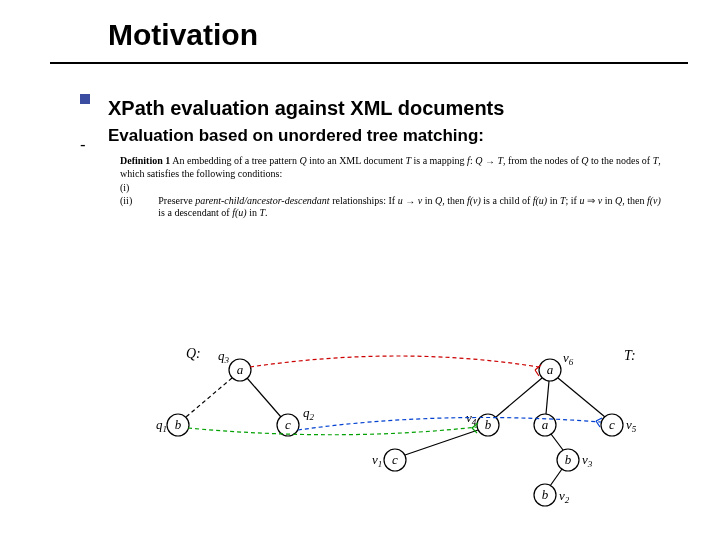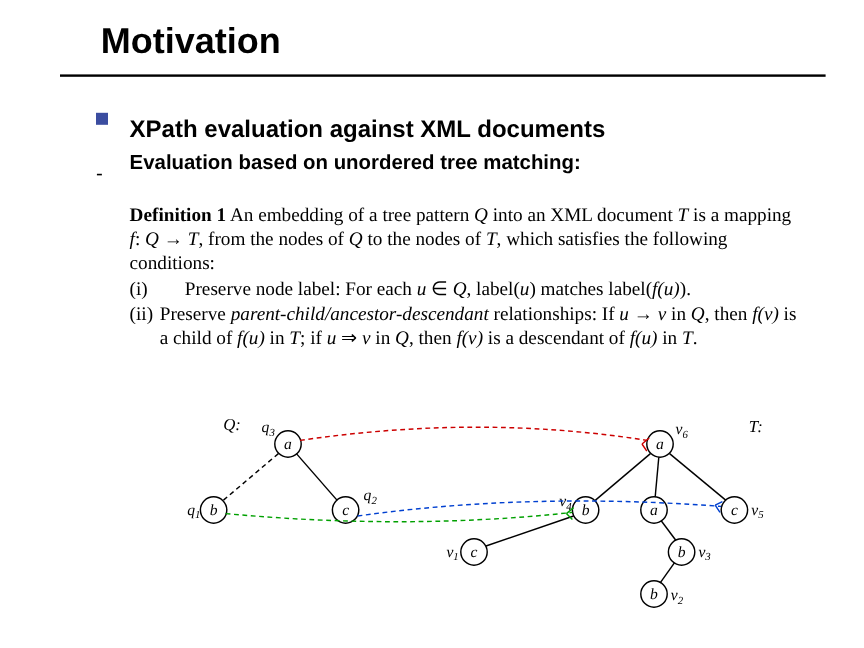--- a/index.html
+++ b/index.html
@@ -11,20 +11,21 @@
     font-family: Georgia, "Times New Roman", serif;
     color: #000;
     position: relative;
     overflow: hidden;
   }
   .title {
     font-family: Verdana, Arial, sans-serif;
     font-weight: bold;
     font-size: 30px;
     padding: 18px 0 0 84px;
+    margin-left: 24px;
   }
   .title-rule {
     position: absolute;
     left: 50px; right: 32px; top: 62px;
     border-top: 2.5px solid #000;
   }
   .h1 {
     font-family: Verdana, Arial, sans-serif;
     font-weight: bold;
     font-size: 20px;
@@ -45,24 +46,23 @@
     background: #3b4da0;
   }
   .bullet-dash {
     position: absolute;
     left: 80px; top: 135px;
     font-family: Verdana, Arial, sans-serif;
     font-size: 17px;
   }
   .def {
     position: absolute;
-    left: 108px; top: 155px; right: 50px;
-    font-size: 16px;
+    left: 120px; top: 155px; right: 50px;
+    font-size: 10px;
     line-height: 1.26;
-    margin-top: 15px;
   }
   .def-head { font-weight: bold; }
   .cond-list {
     margin-top: 2px;
   }
   .cond-line {
     display: flex;
   }
   .cond-num {
     width: 46px;
@@ -87,23 +87,20 @@
 
 <div class="bullet-dash">-</div>
 <div class="h2">Evaluation based on unordered tree matching:</div>
 
 <div class="def">
   <span class="def-head">Definition 1</span><span> An embedding of a tree pattern </span><span class="ital">Q</span><span> into an XML document </span><span class="ital">T</span><span> is a mapping </span><span class="ital">f</span><span>: </span><span class="ital">Q</span><span> → </span><span class="ital">T</span><span>, from the nodes of </span><span class="ital">Q</span><span> to the nodes of </span><span class="ital">T</span><span>, which satisfies the following conditions:</span>
 
   <div class="cond-list">
     <div class="cond-line">
       <div class="cond-num">(i)</div>
-      <div>
-        <span>Preserve node label: For each </span><span class="ital">u</span><span> ∈ </span><span class="ital">Q</span><span>, label(</span><span class="ital">u</span><span>) matches label(</span><span class="ital">f(u)</span><span>).</span>
-      </div>
     </div>
     <div class="cond-line">
       <div class="cond-num">(ii)</div>
       <div>
         <span>Preserve </span><span class="ital">parent-child/ancestor-descendant</span><span> relationships: If </span><span class="ital">u</span><span> → </span><span class="ital">v</span><span> in </span><span class="ital">Q</span><span>, then </span><span class="ital">f(v)</span><span> is a child of </span><span class="ital">f(u)</span><span> in </span><span class="ital">T</span><span>; if </span><span class="ital">u</span><span> ⇒ </span><span class="ital">v</span><span> in </span><span class="ital">Q</span><span>, then </span><span class="ital">f(v)</span><span> is a descendant of </span><span class="ital">f(u)</span><span> in </span><span class="ital">T</span><span>.</span>
       </div>
     </div>
   </div>
 </div>
 

